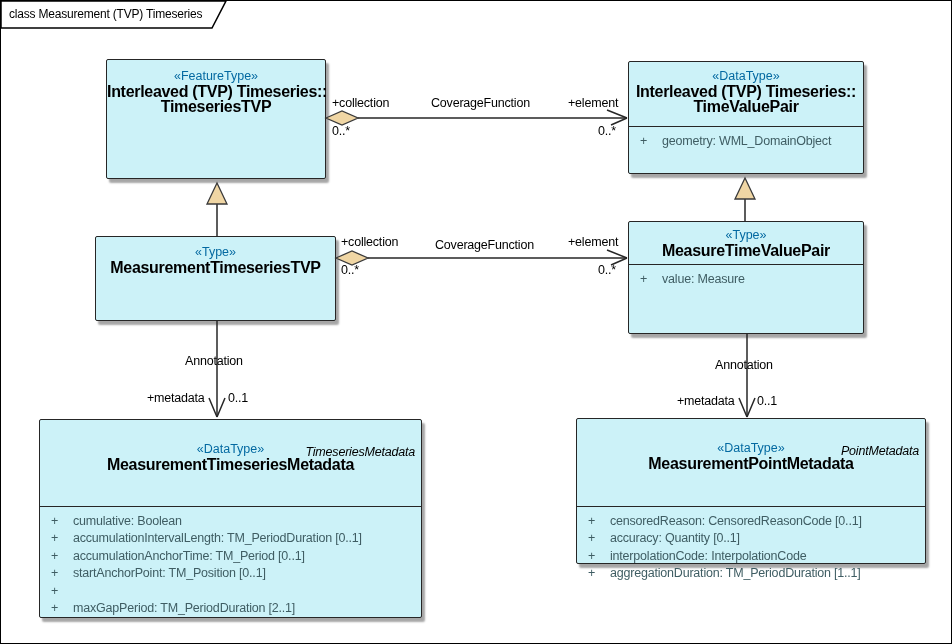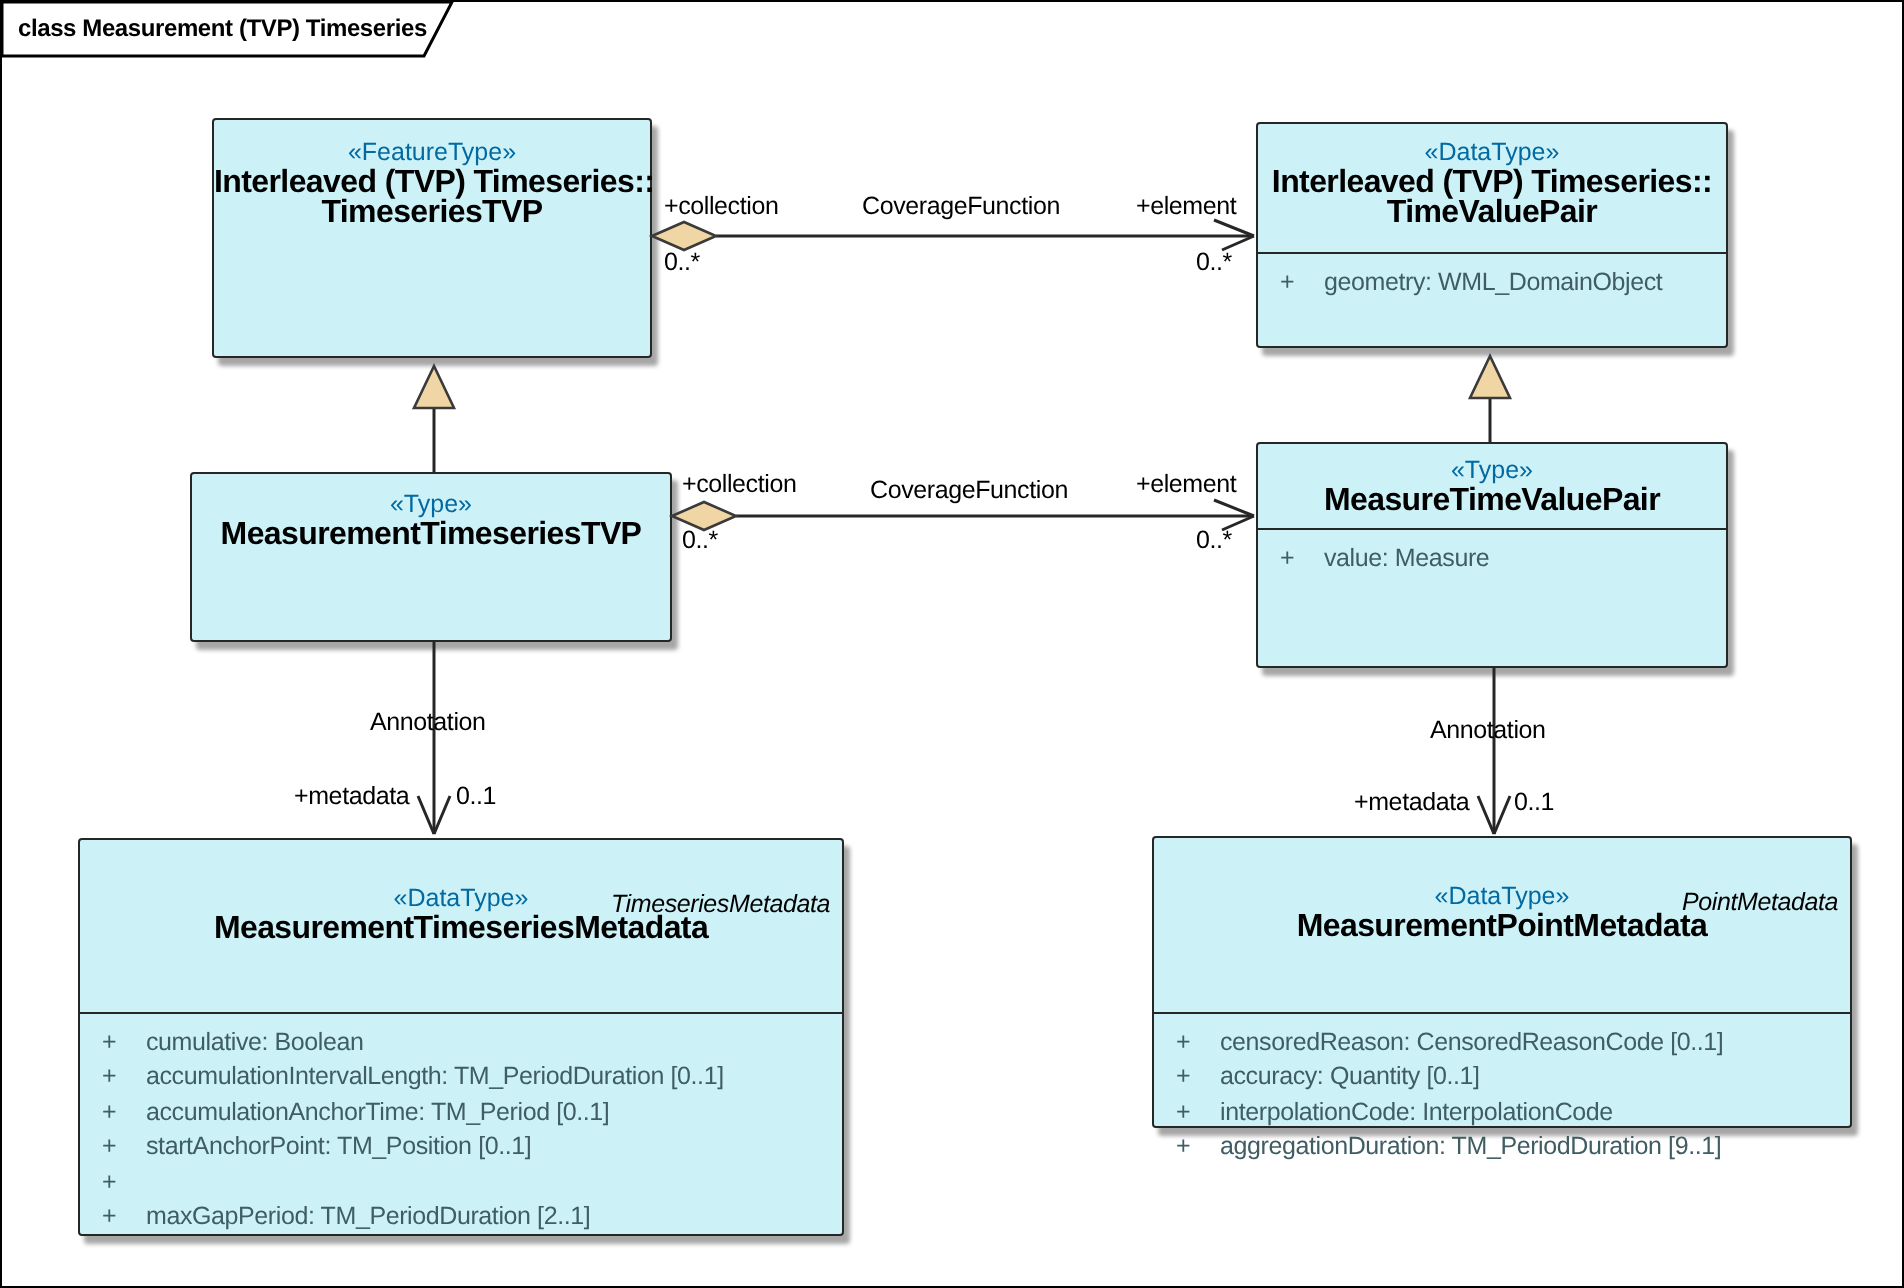--- a/index.html
+++ b/index.html
@@ -3,21 +3,21 @@
 <meta charset="utf-8">
 <style>
   html,body{margin:0;padding:0;background:#e8e8e8;font-family:"Liberation Sans",sans-serif;}
   .canvas{
     position:relative;width:950px;height:642px;background:#ffffff;
     border:1px solid #000;overflow:hidden;margin:0;
   }
   .wires{position:absolute;left:0;top:0;width:952px;height:644px;pointer-events:none;z-index:30;}
   .diagram-title{
     position:absolute;left:8px;top:6px;z-index:40;
-    font-size:12px;font-weight:bold;color:#000;letter-spacing:-0.2px;white-space:nowrap;
+    font-size:12px;font-weight:normal;color:#000;letter-spacing:-0.2px;white-space:nowrap;
   }
   .ubox{
     position:absolute;background:#ccf2f8;border:1.5px solid #262626;border-radius:2px;
     box-shadow:3px 4px 2px rgba(0,0,0,0.35);z-index:10;box-sizing:border-box;
   }
   .hdr{position:relative;text-align:center;}
   .stereo{font-size:12.5px;color:#0369a1;line-height:15px;}
   .cname{font-size:16px;font-weight:bold;color:#000;line-height:15px;letter-spacing:-0.3px;white-space:nowrap;}
   .tagname{
     position:absolute;right:6px;top:3px;font-size:12.5px;font-style:italic;color:#000;letter-spacing:-0.2px;
@@ -137,21 +137,21 @@
       <div class="arow">
         <span class="vis">+</span>
         <span class="atext">accuracy: Quantity [0..1]</span>
       </div>
       <div class="arow">
         <span class="vis">+</span>
         <span class="atext">interpolationCode: InterpolationCode</span>
       </div>
       <div class="arow">
         <span class="vis">+</span>
-        <span class="atext">aggregationDuration: TM_PeriodDuration [9..1]</span>
+        <span class="atext">aggregationDuration: TM_PeriodDuration [1..1]</span>
       </div>
     </div>
   </div>
 
   <svg class="wires" viewBox="0 0 952 644">
 
     <path d="M0,0 L225,0 L211,27 L0,27 Z" fill="#ffffff" stroke="#000000" stroke-width="1.5"></path>
 
     <g stroke="#262626" stroke-width="1.5" fill="none">
       <line x1="357" y1="117" x2="626" y2="117"></line>

